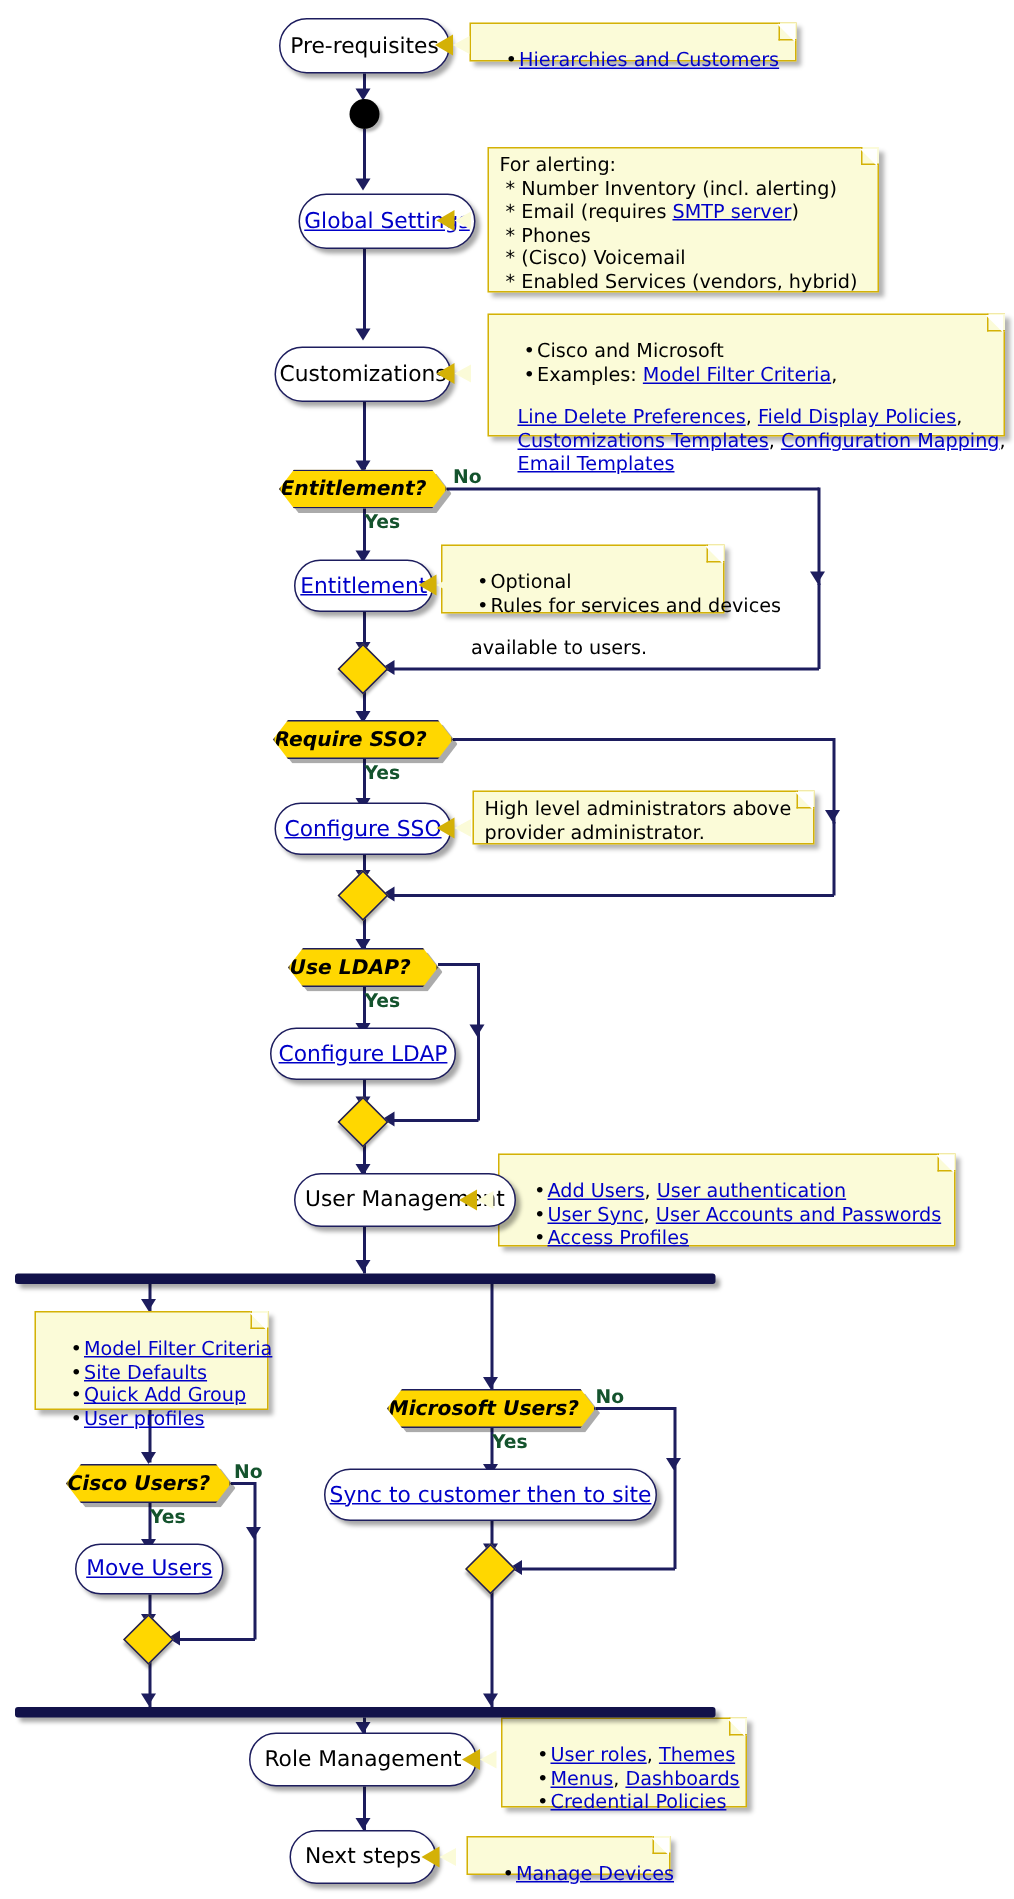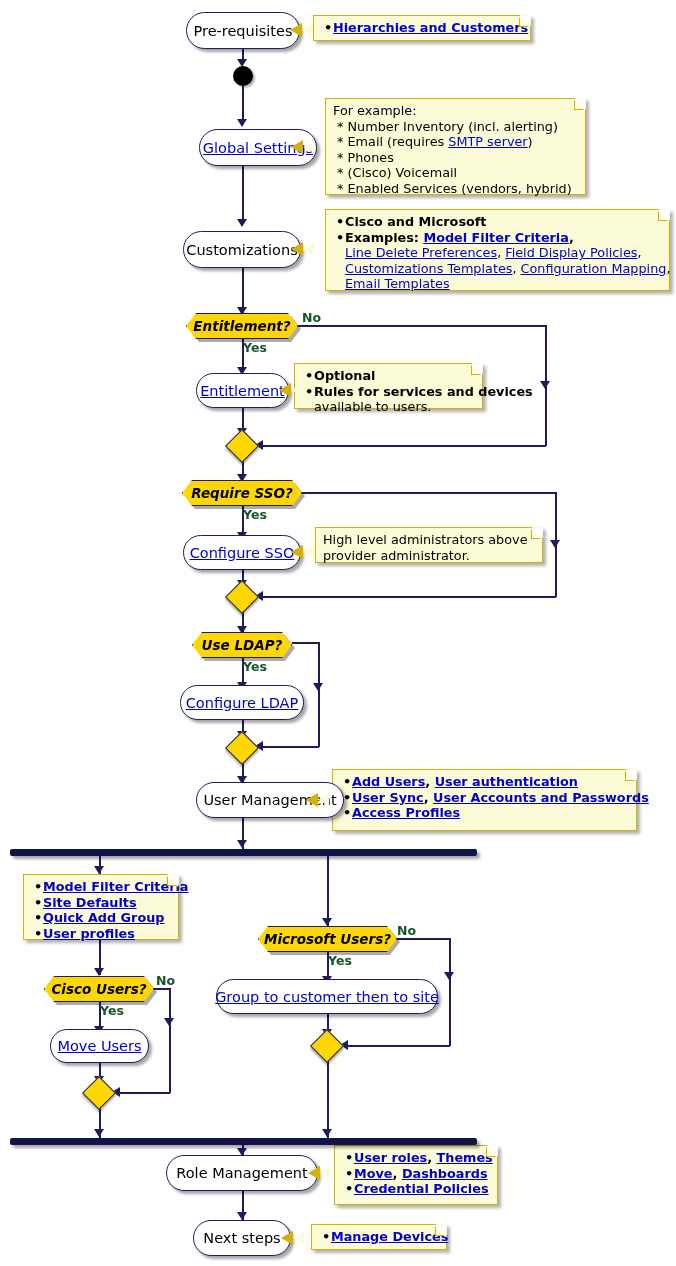--- a/index.html
+++ b/index.html
@@ -26,21 +26,21 @@
   .decision-shadow{
     position:absolute;left:3px;top:3px;width:100%;height:100%;
     background:rgba(0,0,0,.33);
     clip-path:polygon(10px 0,calc(100% - 10px) 0,100% 50%,calc(100% - 10px) 100%,10px 100%,0 50%);
   }
   .decision-body{
     position:absolute;left:0;top:0;width:100%;height:100%;
     background:#ffd700;
     border:1.2px solid #1d1d5e;
     box-sizing:border-box;
-    display:flex;align-items:center;justify-content:center;
+    display:flex;align-items:center;
     font-size:13.5px;font-style:italic;font-weight:700;color:#000;
     white-space:nowrap;
     clip-path:polygon(10px 0,calc(100% - 10px) 0,100% 50%,calc(100% - 10px) 100%,10px 100%,0 50%);
   }
 
   
   .merge{
     position:absolute;
     width:24px;height:24px;
     background:#ffd700;
@@ -86,21 +86,21 @@
     border-bottom:1.4px solid #d4b106;
     transform:none;
   }
   .note .dogear{
     position:absolute;top:0;right:0;width:12px;height:12px;
     background:#ffffff;
     clip-path:polygon(0 0,100% 100%,100% 0);
     border:0;z-index:2;
   }
   .note a,.note .lk{color:#0000c8;text-decoration:underline;}
-  .note ul{margin:0;padding:0 0 0 12px;list-style:none;font-weight:bold;}
+  .note ul{margin:13px;padding:0 0 0 12px;list-style:none;}
   .note li{position:relative;}
   .note li::before{
     content:"\2022";position:absolute;left:-9px;top:0;color:#000;font-size:13px;
   }
   .note .plain{display:block;}
 
   
   .vline{position:absolute;width:1.6px;background:#1d1d5e;z-index:2;}
   .hline{position:absolute;height:1.6px;background:#1d1d5e;z-index:2;}
   .arrow-d{
@@ -157,21 +157,21 @@
 
   <div class="vline" style="left:242px;top:86px;height:37px;"></div>
   <div class="arrow-d" style="left:237px;top:119px;"></div>
 
   <div class="node link" style="left:199px;top:129px;width:118px;height:37px;">
     <span class="lbl">Global Settings</span>
   </div>
   <div class="notetip" style="left:303px;top:141px;"></div>
   <div class="note" style="left:325px;top:98px;width:261px;height:97px;">
     <div class="dogear"></div>
-    <span class="plain">For example:</span>
+    <span class="plain">For alerting:</span>
     <span class="plain">&nbsp;* Number Inventory (incl. alerting)</span>
     <span class="plain"><span>&nbsp;* Email (requires </span><span class="lk">SMTP server</span><span>)</span></span>
     <span class="plain">&nbsp;* Phones</span>
     <span class="plain">&nbsp;* (Cisco) Voicemail</span>
     <span class="plain">&nbsp;* Enabled Services (vendors, hybrid)</span>
   </div>
 
   <div class="vline" style="left:242px;top:166px;height:57px;"></div>
   <div class="arrow-d" style="left:237px;top:219px;"></div>
 
@@ -380,21 +380,21 @@
   <div class="vline" style="left:449px;top:938px;height:42px;"></div>
   <div class="arrow-d" style="left:444px;top:972px;"></div>
   <div class="vline" style="left:449px;top:980px;height:66px;"></div>
   <div class="hline" style="left:343px;top:1045px;width:107px;"></div>
   <div class="arrow-l" style="left:340px;top:1040px;"></div>
 
   <div class="vline" style="left:327px;top:952px;height:28px;"></div>
   <div class="arrow-d" style="left:322px;top:976px;"></div>
 
   <div class="node link" style="left:216px;top:979px;width:222px;height:35px;">
-    <span class="lbl">Group to customer then to site</span>
+    <span class="lbl">Sync to customer then to site</span>
   </div>
 
   <div class="vline" style="left:327px;top:1014px;height:22px;"></div>
   <div class="arrow-d" style="left:322px;top:1029px;"></div>
   <div class="merge" style="left:315px;top:1034px;"></div>
 
   <div class="vline" style="left:327px;top:1058px;height:80px;"></div>
   <div class="arrow-d" style="left:322px;top:1129px;"></div>
 
   <div class="bar" style="left:10px;top:1138px;width:467px;"></div>
@@ -403,21 +403,21 @@
   <div class="arrow-d" style="left:237px;top:1148px;"></div>
 
   <div class="node" style="left:166px;top:1155px;width:152px;height:36px;">
     <span class="lbl">Role Management</span>
   </div>
   <div class="notetip" style="left:320px;top:1167px;"></div>
   <div class="note" style="left:334px;top:1145px;width:164px;height:60px;">
     <div class="dogear"></div>
     <ul>
       <li><span class="lk">User roles</span><span>, </span><span class="lk">Themes</span></li>
-      <li><span class="lk">Move</span><span>, </span><span class="lk">Dashboards</span></li>
+      <li><span class="lk">Menus</span><span>, </span><span class="lk">Dashboards</span></li>
       <li><span class="lk">Credential Policies</span></li>
     </ul>
   </div>
 
   <div class="vline" style="left:242px;top:1191px;height:29px;"></div>
   <div class="arrow-d" style="left:237px;top:1212px;"></div>
 
   <div class="node" style="left:193px;top:1220px;width:98px;height:36px;">
     <span class="lbl">Next steps</span>
   </div>

